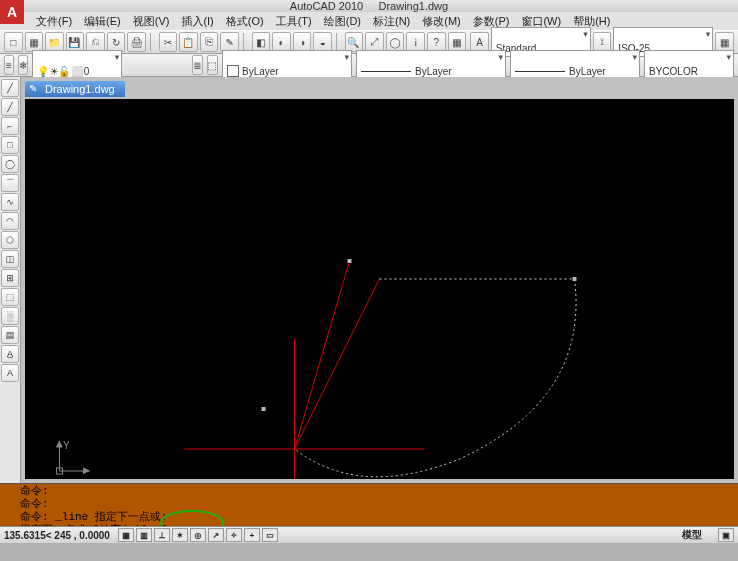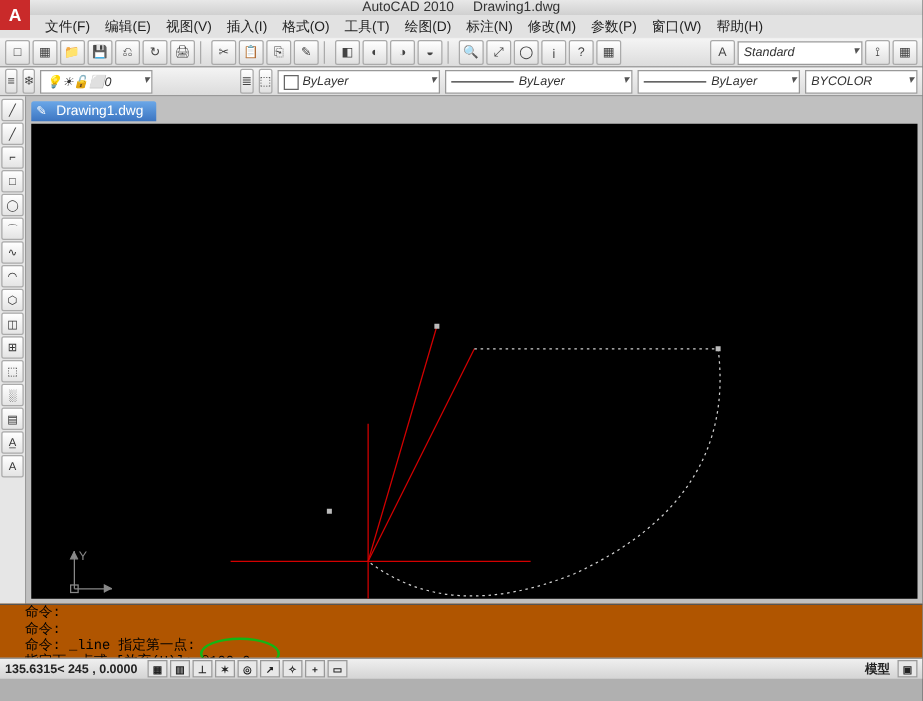--- a/index.html
+++ b/index.html
@@ -4,36 +4,36 @@
 <style>
   html, body { margin: 0; padding: 0; font-family: Tahoma, Arial, sans-serif; font-size: 11px; background: #b0b0b0; overflow: hidden; width: 738px; height: 561px; }
   .title-bar { height: 12px; background: linear-gradient(#e8e8e8,#d0d0d0); display: flex; align-items: center; }
   .app-logo { width: 24px; height: 24px; position: absolute; top: 0; left: 0; background: #c92a2a; display:flex; align-items:center; justify-content:center; color:#fff; font-weight:bold; font-size:14px; }
   .title-center { position:absolute; left:0; right:0; text-align:center; color:#333; pointer-events:none; }
   .menu-bar { height: 18px; background: #e2e2e2; display: flex; align-items: center; padding-left: 30px; gap: 0; }
   .menu-item { padding: 2px 6px; color: #222; cursor: default; }
   .toolbar-row { height: 22px; background: linear-gradient(#f4f4f4,#dcdcdc); border-top:1px solid #fff; border-bottom:1px solid #999; display:flex; align-items:center; padding: 0 4px; gap:2px; }
   .tb-btn { width:18px; height:18px; border:1px solid #aaa; background:linear-gradient(#fff,#e0e0e0); border-radius:2px; display:flex; align-items:center; justify-content:center; font-size:10px; color:#444;}
   .tb-sep { width:4px; height:18px; border-left:1px solid #aaa; margin:0 2px;}
-  .combo { height:16px; border:1px solid #999; background:#fff; display:flex; align-items:center; padding:1px 14px 0 4px; position:relative; font-size:10px; color:#333; min-width:60px;font-style:italic;}
+  .combo { height:16px; border:1px solid #999; background:#fff; display:flex; align-items:center; padding:12px 14px 0 4px; position:relative; font-size:10px; color:#333; min-width:60px;}
   .combo::after{ content:"▾"; position:absolute; right:2px; top:1px; font-size:9px; color:#555;}
   .layer-row { height: 22px; background: linear-gradient(#f4f4f4,#dcdcdc); border-bottom:1px solid #999; display:flex; align-items:center; padding:0 4px; gap:4px;}
   .swatch { width:10px; height:10px; background:#fff; border:1px solid #666; display:inline-block; margin-right:3px;}
   .main { position:relative; height:406px; display:flex;}
   .left-tools { width:20px; background:#e6e6e6; border-right:1px solid #999; display:flex; flex-direction:column; align-items:center; padding-top:2px; gap:1px;}
   .lt { width:16px; height:16px; border:1px solid #aaa; background:linear-gradient(#fff,#e4e4e4); border-radius:2px; display:flex; align-items:center; justify-content:center; font-size:9px; color:#333;}
   .draw-wrap{ flex:1; background:#c0c0c0; position:relative;}
   .doc-tab { position:absolute; top:4px; left:4px; background:linear-gradient(#6aa7e8,#3d76c2); color:#fff; padding:2px 10px 2px 20px; border-radius:2px 2px 0 0; font-size:11px;}
   .doc-tab::before{ content:"✎"; position:absolute; left:4px; top:2px; font-size:10px;}
   .canvas { position:absolute; top:22px; left:4px; right:4px; bottom:4px; background:#000;}
   svg.draw { width:100%; height:100%; display:block;}
   .ucs-y { position:absolute; left:38px; bottom:28px; color:#888; font-size:10px;}
   .cmd-area { background:#b05500; color:#000; font-family:"Courier New",monospace; font-size:11px; line-height:13px; padding:1px 20px; border-top:1px solid #555; height:40px; overflow:hidden;}
   .status-bar { height:16px; background:linear-gradient(#f0f0f0,#d4d4d4); border-top:1px solid #888; display:flex; align-items:center; font-size:10px; color:#222; padding:0 4px; gap:8px;font-weight:bold;}
-  .status-right{ margin-left:auto; display:flex; align-items:center; gap:6px;}
+  .status-right{ margin-left:auto; display:flex; align-items:center; gap:16px;}
   .sb-btn{ width:14px; height:12px; border:1px solid #999; background:#e8e8e8; display:flex; align-items:center; justify-content:center; font-size:8px;}
   .highlight-ellipse{ position:absolute; border:2px solid #14b514; border-radius:50%; width:60px; height:22px; pointer-events:none;}
   .linepat{ border-top:1px solid #333; width:50px; display:inline-block; vertical-align:middle; margin-right:4px;}
 </style>
 </head>
 <body>
 
 <div class="title-bar">
   <div class="app-logo">A</div>
   <div class="title-center">
@@ -80,20 +80,21 @@
   <div class="tb-btn">🔍</div>
   <div class="tb-btn">⤢</div>
   <div class="tb-btn">◯</div>
   <div class="tb-btn">ℹ</div>
   <div class="tb-btn">?</div>
   <div class="tb-btn">▦</div>
   <div style="flex:1"></div>
   <div class="tb-btn">A</div>
   <div class="combo" style="min-width:80px">Standard</div>
   <div class="tb-btn">⟟</div>
+  <div class="combo" style="min-width:80px">ISO-25</div>
   <div class="tb-btn">▦</div>
 </div>
 
 <div class="layer-row">
   <div class="tb-btn">≡</div>
   <div class="tb-btn">❄</div>
   <div class="combo" style="min-width:70px">💡☀🔓⬜0</div>
   <div style="width:140px"></div>
   <div class="tb-btn">≣</div>
   <div class="tb-btn">⬚</div>
@@ -158,21 +159,21 @@
         </g>
       </svg>
       <span class="ucs-y">Y</span>
     </div>
   </div>
 </div>
 
 <div class="cmd-area" style="position:relative">
   <div>命令:</div>
   <div>命令:</div>
-  <div>命令: _line 指定第一点:</div>
+  <div>命令: _line 指定下一点或:</div>
   <div>指定下一点或 [放弃(U)]: @100,0</div>
   <div class="highlight-ellipse" style="left:160px; top:26px;"></div>
 </div>
 
 <div class="status-bar">
   <span>135.6315&lt; 245 , 0.0000</span>
   <span style="display:flex;gap:2px;">
     <span class="sb-btn">▦</span>
     <span class="sb-btn">▥</span>
     <span class="sb-btn">⊥</span>

